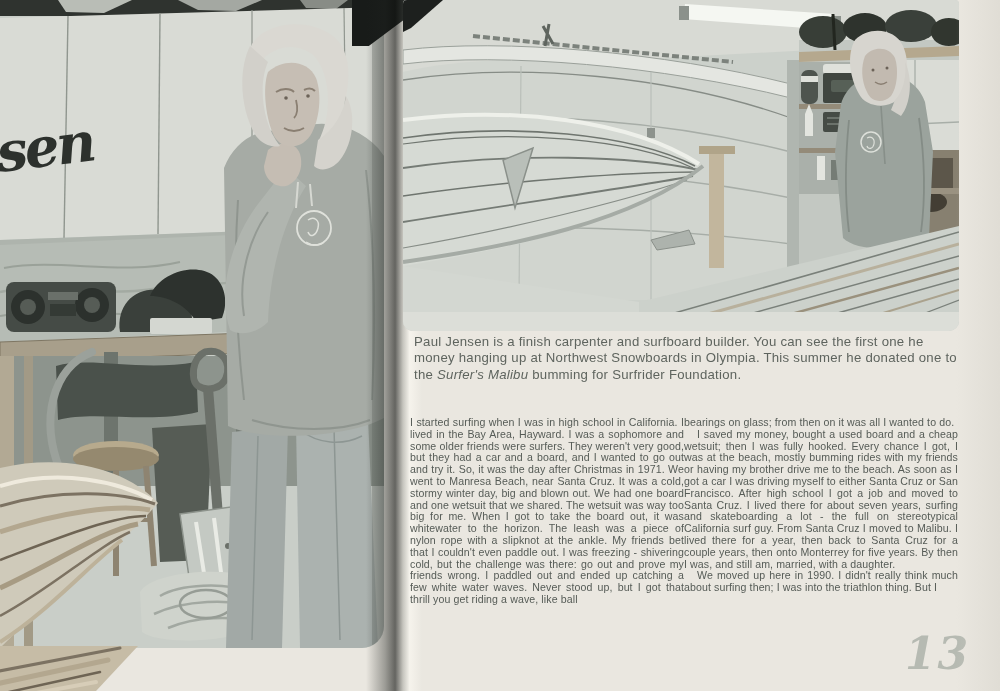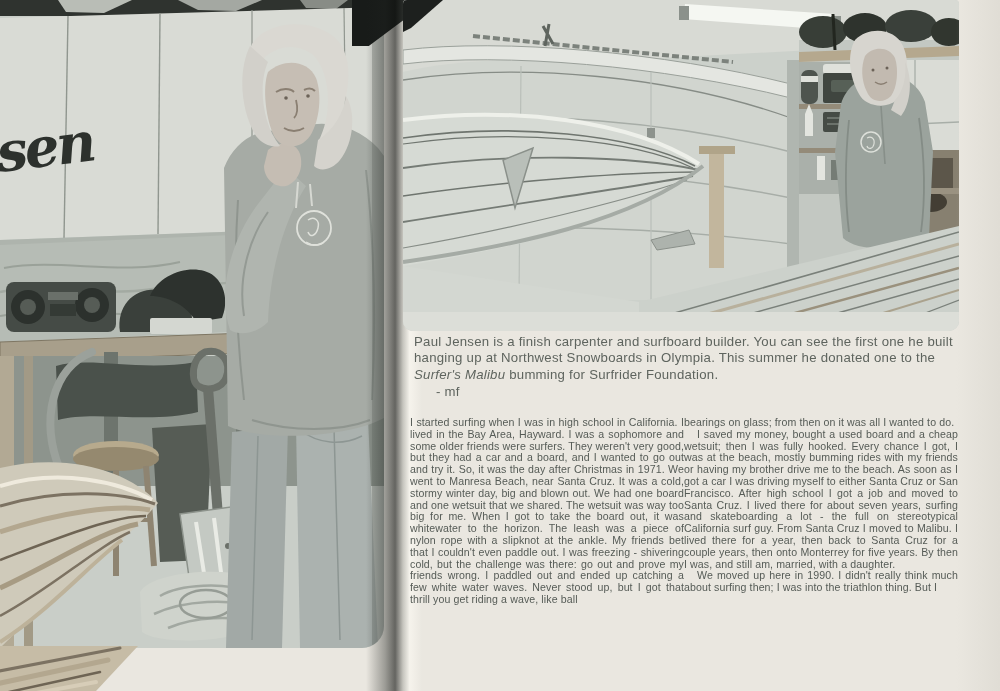--- a/index.html
+++ b/index.html
@@ -342,30 +342,30 @@
         <line x1="424" y1="330" x2="556" y2="290" stroke="#aaa28d" stroke-width="2"></line>
         <line x1="478" y1="330" x2="556" y2="300" stroke="#7a807a" stroke-width="1.2"></line>
       </g>
 
       <polygon points="0,266 236,302 236,331 0,331" fill="#d3d7d1"></polygon>
       <rect x="0" y="312" width="556" height="19" fill="#dcded8"></rect>
     </svg>
   </div>
 
   <div class="caption">
-    <span>Paul Jensen is a finish carpenter and surfboard builder. You can see the first one he built hanging up at Northwest Snowboards in Olympia. This summer he donated one to the </span><i>Surfer's Malibu</i><span> bumming for Surfrider Foundation.</span>
-    <span class="byline">- mf</span>
+    <span>Paul Jensen is a finish carpenter and surfboard builder. You can see the first one he money hanging up at Northwest Snowboards in Olympia. This summer he donated one to the </span><i>Surfer's Malibu</i><span> bumming for Surfrider Foundation.</span>
   </div>
 
   <div class="columns">
     <div class="col">
       <p>I started surfing when I was in high school in California. I lived in the Bay Area, Hayward.  I was a sophomore and some older friends were surfers.  They weren't very good, but they had a car and a board, and I wanted to go out and try it.  So, it was the day after Christmas in 1971.  We went to Manresa Beach, near Santa Cruz.  It was a cold, stormy winter day, big and blown out.  We had one board and one wetsuit that we shared.  The wetsuit was way too big for me. When I got to take the board out, it was whitewater to the horizon.  The leash was a piece of nylon rope with a slipknot at the ankle.  My friends bet that I couldn't even paddle out.  I was freezing - shivering cold, but the challenge was there:  go out and prove my friends wrong.  I paddled out and ended up catching a few white water waves.  Never stood up, but I got that thrill you get riding a wave, like ball</p>
     </div>
     <div class="col">
       <p>bearings on glass; from then on it was all I wanted to do.</p>
       <p class="indent">I saved my money, bought a used board and a cheap wetsuit; then I was fully hooked.  Every chance I got, I was at the beach, mostly bumming rides with my friends or having my brother drive me to the beach.  As soon as I got a car I was driving myself to either Santa Cruz or San Francisco. After high school I got a job and moved to Santa Cruz.  I lived there for about seven years, surfing and skateboarding a lot - the full on stereotypical California surf guy.  From Santa Cruz I moved to Malibu.  I lived there for a year, then back to Santa Cruz for a couple years, then onto Monterrey for five years.  By then I was, and still am, married, with a daughter.</p>
       <p class="indent">We moved up here in 1990.  I didn't really think much about surfing then; I was into the triathlon thing.  But I</p>
     </div>
   </div>
 
+  <div class="page-number">13</div>
 
   <div class="right-edge"></div>
 </div>
 
 </body></html>

